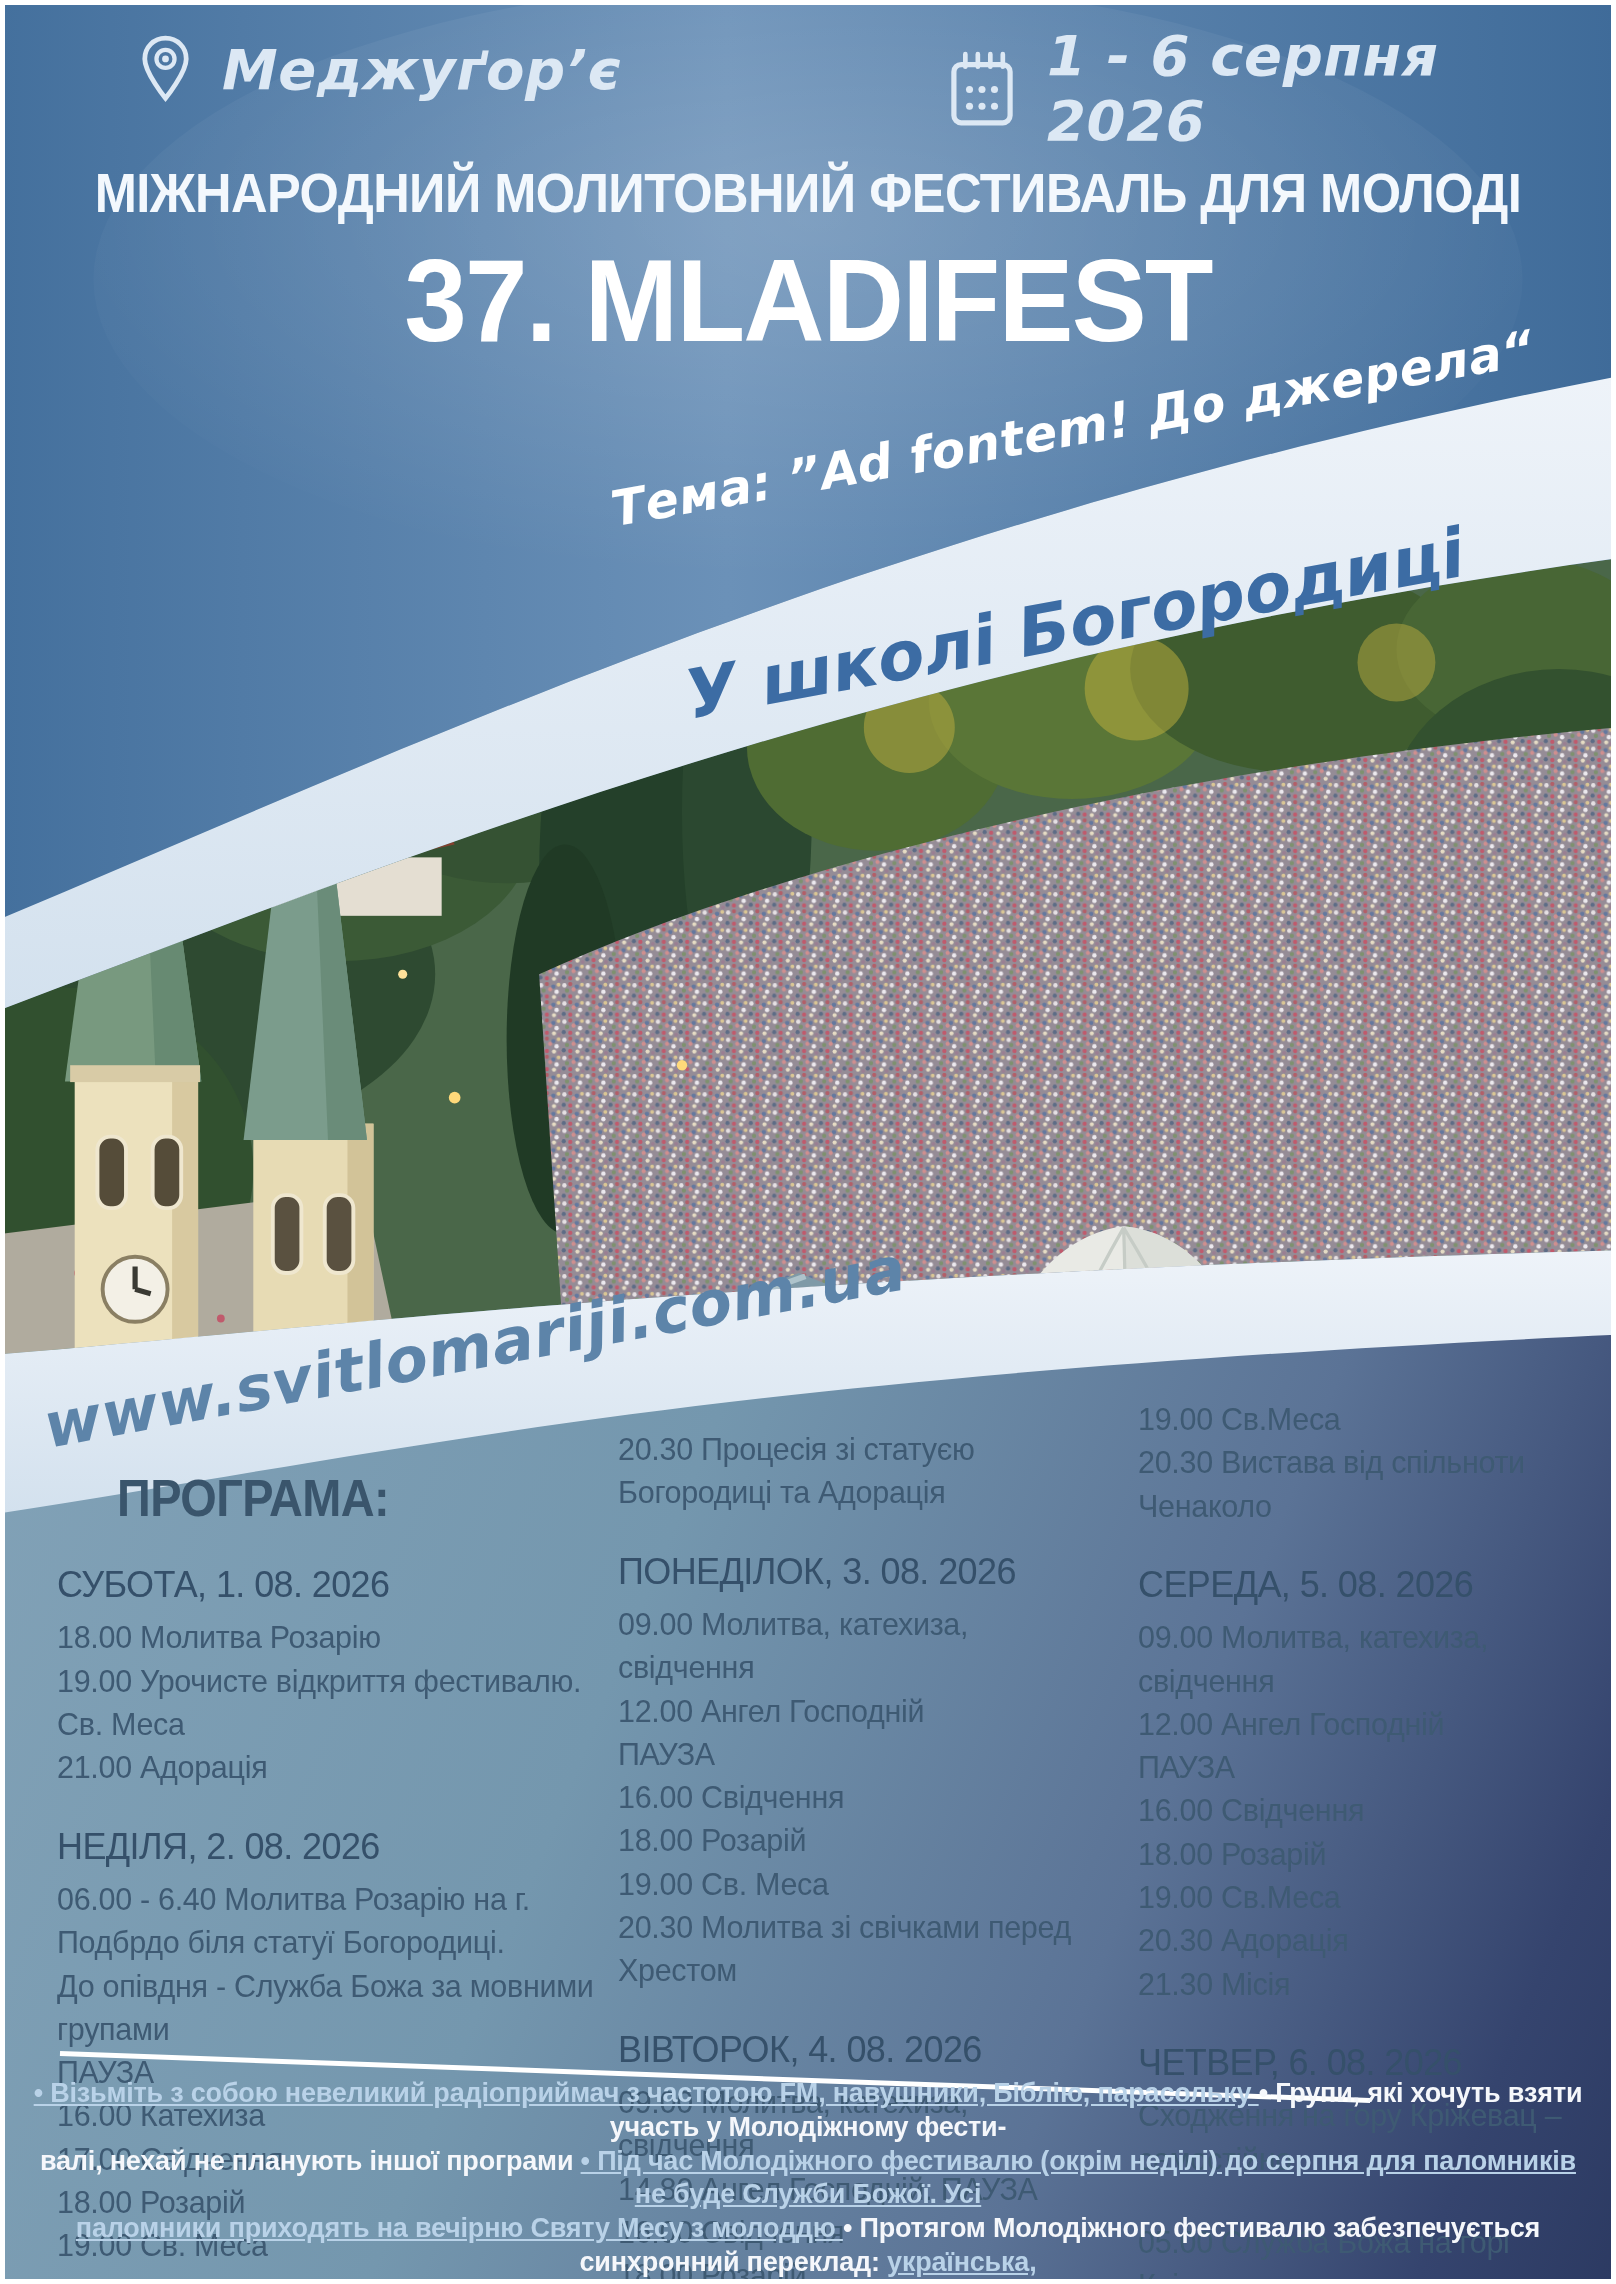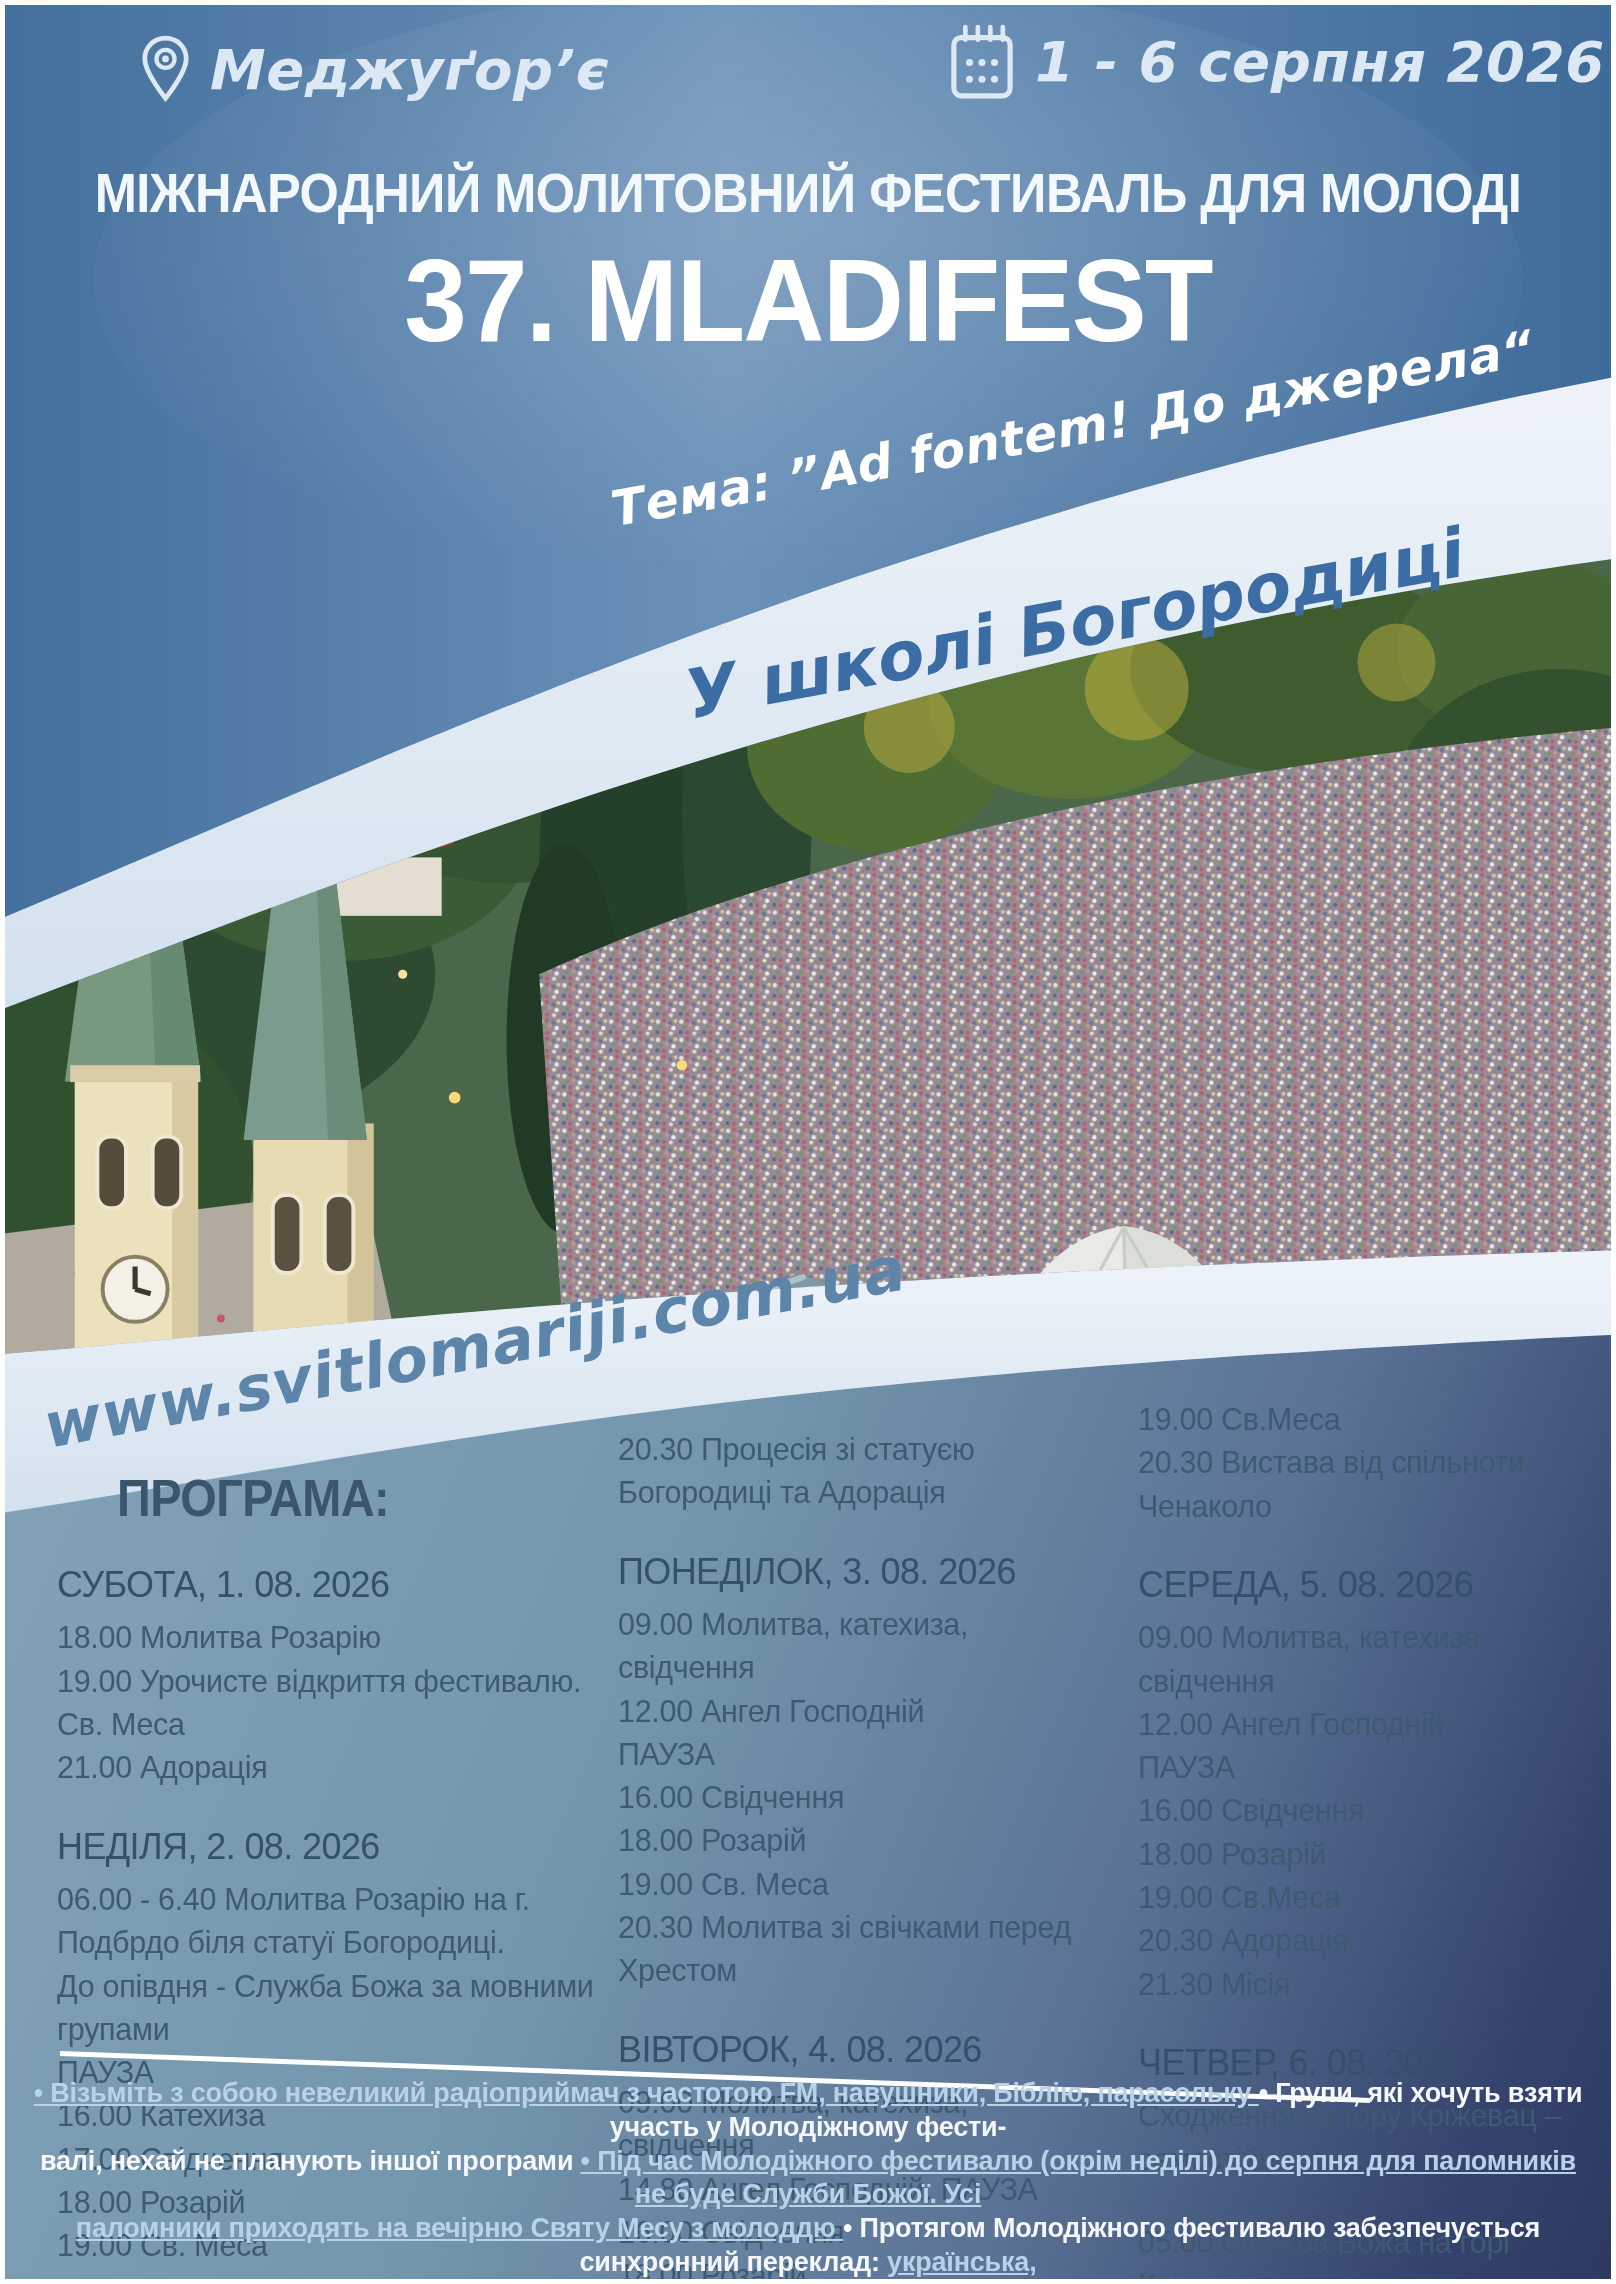--- a/index.html
+++ b/index.html
@@ -4,21 +4,21 @@
 <style>
   html,body{margin:0;padding:0;}
   body{width:1616px;height:2284px;font-family:"Liberation Sans",sans-serif;}
   .poster{position:relative;width:1616px;height:2284px;overflow:hidden;background:#44709d;}
   .lower{position:absolute;left:0;right:0;top:1299px;bottom:0;
          background:linear-gradient(112deg,#82a2b7 0%,#7497ae 38%,#5b7396 68%,#35446e 90%,#2c3a62 100%);}
   .artsvg{position:absolute;inset:0;z-index:1;pointer-events:none;}
   .frame{position:absolute;inset:0;border:5.2px solid #ffffff;z-index:9;pointer-events:none;}
 
   
-  .hdr-row{position:absolute;display:flex;align-items:center;gap:19px;z-index:3;}
+  .hdr-row{position:absolute;display:flex;align-items:center;gap:31px;z-index:3;}
   .loc-row{left:140px;top:34px;}
   .date-row{left:948px;top:23px;}
   .script{font-family:"DejaVu Sans","Liberation Sans",sans-serif;font-style:italic;font-weight:700;}
   .hdr-label{font-size:56px;color:#dce8f4;letter-spacing:0.6px;}
   .title{position:absolute;left:0;right:0;top:161px;text-align:center;z-index:3;
          font-size:55px;font-weight:800;color:#f3f8fd;letter-spacing:-0.6px;transform:scaleX(.92);}
   .festival{position:absolute;left:0;right:0;top:229px;text-align:center;z-index:3;
          font-size:116px;font-weight:800;color:#ffffff;letter-spacing:-1.9px;transform:scaleX(.97);line-height:1.25;}
   .theme{position:absolute;left:607px;top:482px;z-index:3;white-space:nowrap;
          transform:rotate(-10deg);transform-origin:left top;

